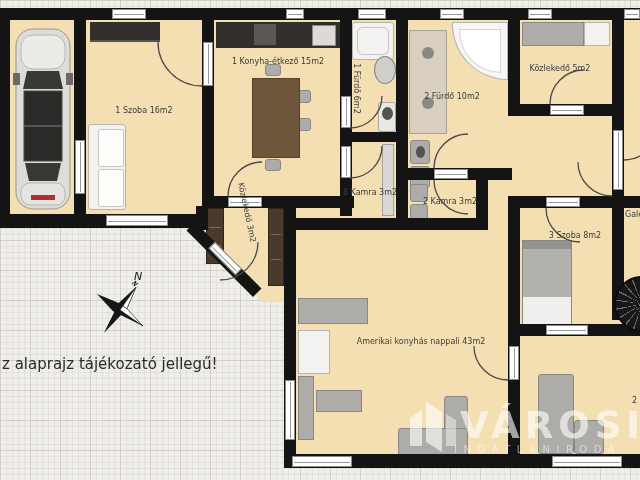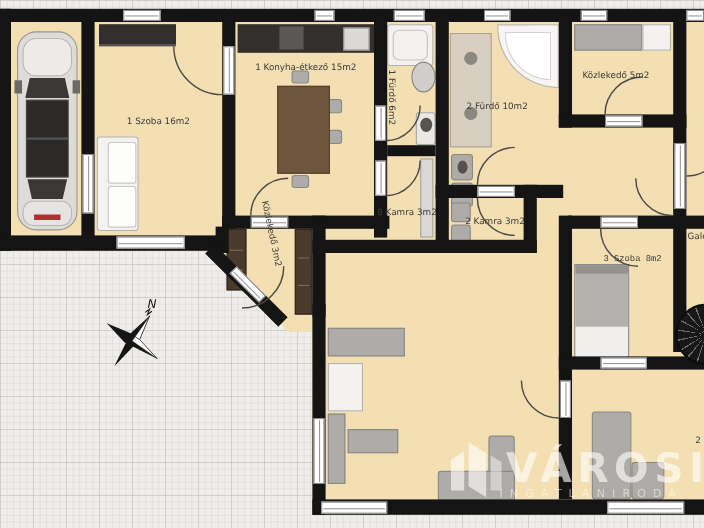--- a/index.html
+++ b/index.html
@@ -188,35 +188,37 @@
   </svg>
 
   <div class="lbl" style="left:98px;top:106px;width:92px;">1 Szoba 16m2</div>
   <div class="lbl" style="left:216px;top:57px;width:124px;">1 Konyha-étkező 15m2</div>
   <div class="lbl" style="left:326px;top:84px;width:60px;transform:rotate(90deg);">1 Fürdő 6m2</div>
   <div class="lbl" style="left:402px;top:92px;width:100px;">2 Fürdő 10m2</div>
   <div class="lbl" style="left:510px;top:64px;width:100px;">Közlekedő 5m2</div>
   <div class="lbl" style="left:330px;top:188px;width:80px;">8 Kamra 3m2</div>
   <div class="lbl" style="left:410px;top:197px;width:80px;">2 Kamra 3m2</div>
   <div class="lbl" style="left:207px;top:208px;width:80px;transform:rotate(78deg);">Közlekedő 3m2</div>
-  <div class="lbl" style="left:525px;top:231px;width:100px;font-family:Liberation Mono, monospace;">3 Szoba 8m2</div>
+  <div class="lbl" style="left:525px;top:231px;width:100px;">3 Szoba 8m2</div>
+  <div class="lbl" style="left:341px;top:337px;width:160px;">Amerikai konyhás nappali 43m2</div>
   <div class="lbl" style="left:625px;top:210px;width:44px;text-align:left;">Galéria</div>
   <div class="lbl" style="left:632px;top:396px;width:44px;text-align:left;">2 Szoba</div>
 
   <svg style="position:absolute;left:86px;top:268px;z-index:40;" width="74" height="74" viewBox="0 0 74 74">
     <g transform="rotate(35 34 42)">
       <polygon points="34,14 39,37 34,70 29,37" fill="#161616"></polygon>
       <polygon points="6,42 29,37 62,42 29,47" fill="#161616"></polygon>
       <polygon points="34,14 39,37 34,42 34,37" fill="#fefefe" stroke="#161616" stroke-width=".6"></polygon>
       <polygon points="62,42 34,42 34,37 39,37" fill="#fefefe" stroke="#161616" stroke-width=".6"></polygon>
     </g>
     <text x="48" y="12" font-size="11" font-style="italic" fill="#161616" font-family="DejaVu Sans, sans-serif">N</text>
     <path d="M46 16 l4 -3 l-2 5 l4 -3" stroke="#161616" stroke-width="1" fill="none"></path>
   </svg>
 
+  <div id="disclaimer">z alaprajz tájékozató jellegű!</div>
 
   <div id="watermark" style="left:388px;top:396px;width:252px;height:66px;">
     <svg width="62" height="62" viewBox="0 0 62 62" style="position:absolute;left:14px;top:0;">
       <g fill="rgba(255,255,255,0.62)">
         <polygon points="8,50 8,22 20,14 20,50"></polygon>
         <polygon points="24,46 24,6 40,16 40,56"></polygon>
         <polygon points="44,50 44,18 54,24 54,50" fill="rgba(255,255,255,0.45)"></polygon>
       </g>
     </svg>
     <div id="wm-name">VÁROSI</div>

